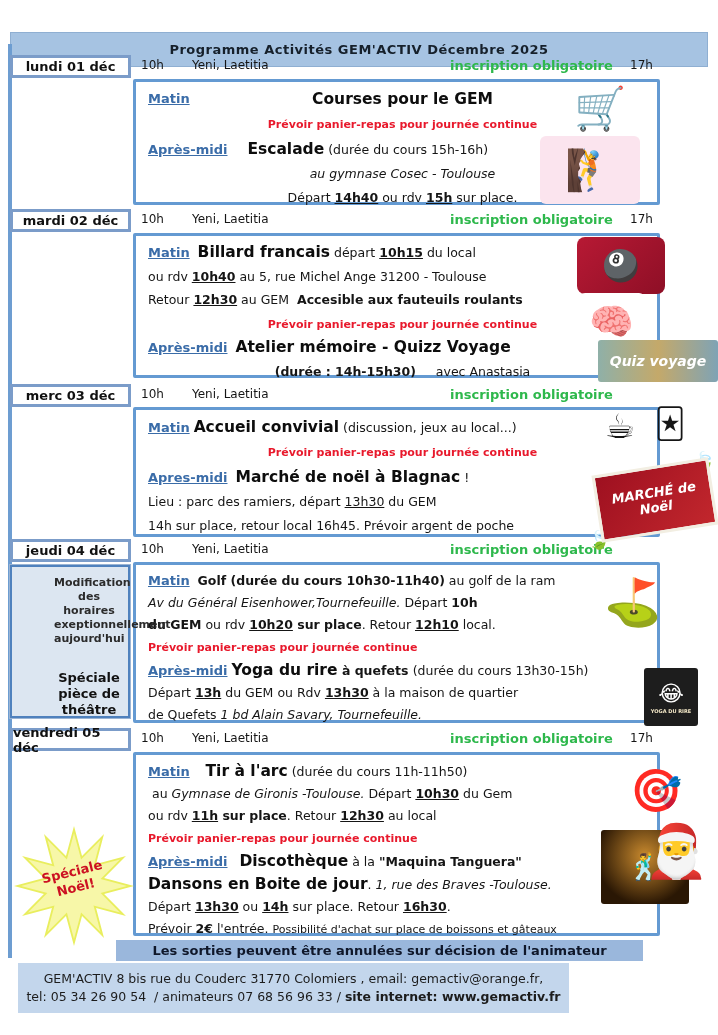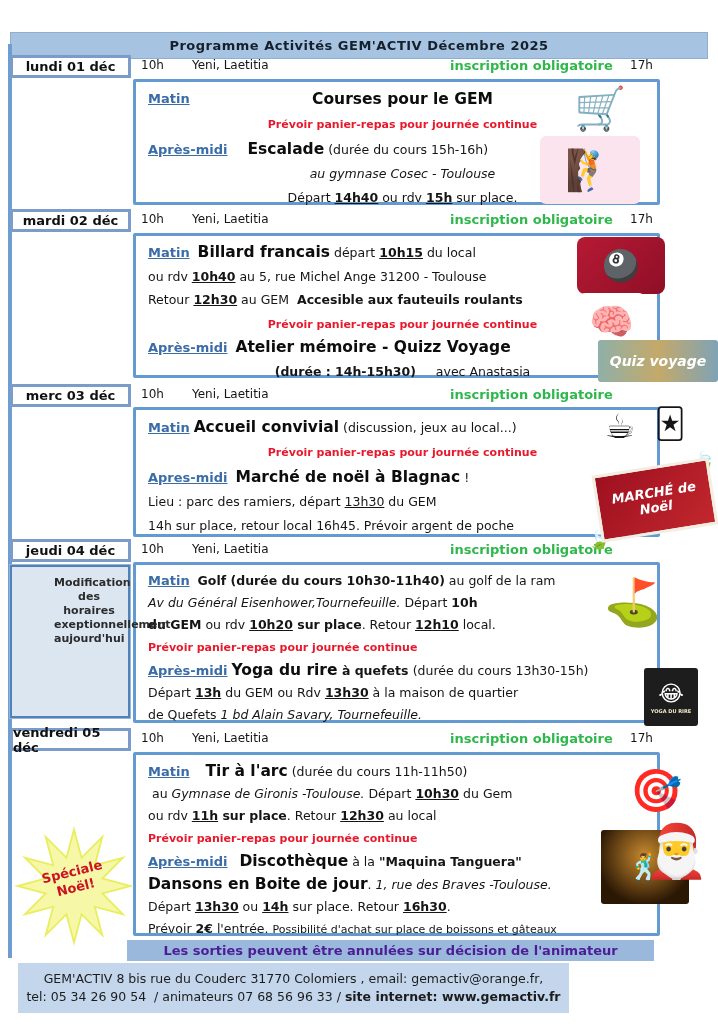--- a/index.html
+++ b/index.html
@@ -4,21 +4,21 @@
 <style>
   html,body{margin:0;padding:0;}
   body{
     width:718px;height:1035px;position:relative;overflow:hidden;
     background:#ffffff;color:#151515;
     font-family:"DejaVu Sans", sans-serif;
   }
   .abs{position:absolute;}
   
   .titlebar{
-    left:10px;top:32px;width:698px;height:27px;
+    left:10px;top:32px;width:698px;height:35px;
     background:#a6c3e2;border:1px solid #8fafd2;box-sizing:border-box;
     display:flex;align-items:center;justify-content:center;
     font-weight:bold;font-size:13px;color:#16202b;letter-spacing:.5px;
   }
   .vline{left:8px;top:44px;width:4px;height:914px;background:#6d9dd1;}
   
   .day-label{
     left:10px;width:121px;height:23px;background:#fff;
     border:3px solid #7b9cc9;box-sizing:border-box;
     display:flex;align-items:center;justify-content:center;
@@ -69,23 +69,23 @@
     clip-path:polygon(50% 0%,56.7% 24.9%,75% 6.7%,68.4% 31.6%,93.3% 25%,75.1% 43.3%,100% 50%,75.1% 56.7%,93.3% 75%,68.4% 68.4%,75% 93.3%,56.7% 75.1%,50% 100%,43.3% 75.1%,25% 93.3%,31.6% 68.4%,6.7% 75%,24.9% 56.7%,0% 50%,24.9% 43.3%,6.7% 25%,31.6% 31.6%,25% 6.7%,43.3% 24.9%);
   }
   .star .s-outer{left:0;top:0;width:120px;height:120px;background:#e9ee5e;}
   .star .s-inner{left:7px;top:7px;width:106px;height:106px;background:#f7f7a8;}
   .star .s-text{
     position:absolute;left:0;top:38px;width:120px;text-align:center;
     transform:rotate(-14deg);color:#cc1122;font-weight:bold;font-size:13px;line-height:16px;
   }
   
   .notice-bar{
-    left:127px;top:940px;width:527px;height:21px;background:#9ab7dc;
+    left:116px;top:940px;width:527px;height:21px;background:#9ab7dc;
     display:flex;align-items:center;justify-content:center;
-    font-weight:bold;font-size:13px;color:#4c1d95;
+    font-weight:bold;font-size:13px;color:#0f172a;
   }
   .address-box{
     left:18px;top:963px;width:551px;height:50px;background:#c3d6ec;
     text-align:center;font-size:12.5px;color:#1c1c1c;z-index:0;
   }
   .address-box .l1{margin-top:8px;}
   .address-box .l2{margin-top:3px;}
   .address-box .bold{font-weight:bold;}
   .address-box span{white-space:pre;}
   
@@ -196,20 +196,21 @@
 
 <div class="abs day-label" style="top:539px;">jeudi 04 déc</div>
 <div class="abs hdr" style="top:539px;">
   <span class="start">10h</span>
   <span class="staff">Yeni, Laetitia</span>
   <span class="note">inscription obligatoire</span>
   <span class="end"></span>
 </div>
 <div class="abs info-box">
   <div class="p1">Modification des horaires exeptionnellement aujourd'hui</div>
+  <div class="p2">Spéciale pièce de théâtre</div>
 </div>
 <div class="abs content-box d4" style="top:562px;height:161px;">
     <div class="line"><span><span class="seg lbl">Matin</span><span class="seg ">  </span><span class="seg b">Golf (durée du cours 10h30-11h40)</span><span class="seg "> au golf de la ram</span></span></div>
     <div class="line"><span><span class="seg i">Av du Général Eisenhower,Tournefeuille.</span><span class="seg "> Départ </span><span class="seg b">10h</span></span></div>
     <div class="line"><span><span class="seg b">du GEM</span><span class="seg "> ou rdv </span><span class="seg bu">10h20</span><span class="seg b"> sur place</span><span class="seg ">. Retour </span><span class="seg bu">12h10</span><span class="seg "> local.</span></span></div>
     <div class="line"><span><span class="seg red">Prévoir panier-repas pour journée continue</span></span></div>
     <div class="line"><span><span class="seg lbl">Après-midi</span><span class="seg "> </span><span class="seg big">Yoga du rire</span><span class="seg b"> à quefets </span><span class="seg ">(durée du cours 13h30-15h)</span></span></div>
     <div class="line"><span><span class="seg ">Départ </span><span class="seg bu">13h</span><span class="seg "> du GEM ou Rdv </span><span class="seg bu">13h30</span><span class="seg "> à la maison de quartier</span></span></div>
     <div class="line"><span><span class="seg ">de Quefets </span><span class="seg i">1 bd Alain Savary, Tournefeuille.</span></span></div>
   </div>

